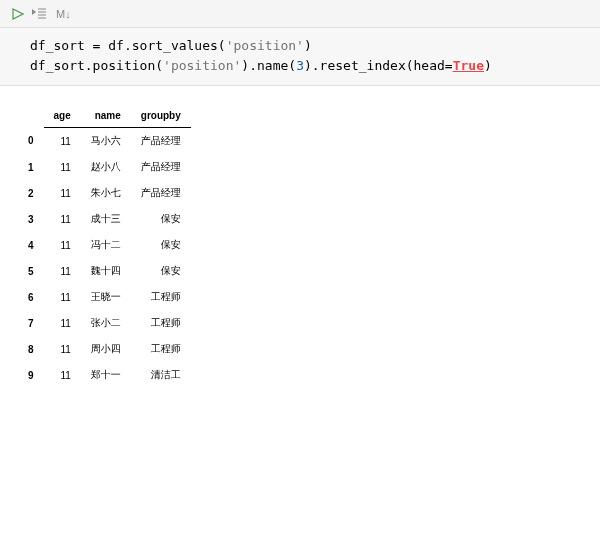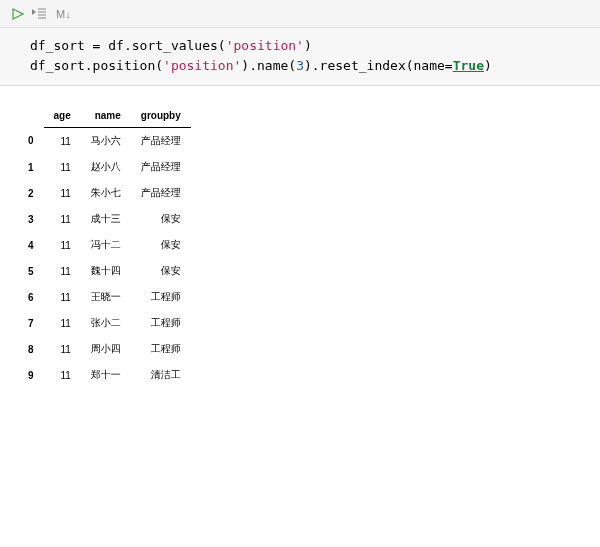--- a/index.html
+++ b/index.html
@@ -44,23 +44,23 @@
     .code-cell {
       padding: 8px 30px 10px 30px;
       font-family: 'Menlo', 'Monaco', 'Consolas', monospace;
       font-size: 13px;
       line-height: 1.5;
       background: #f7f7f7;
       border-bottom: 1px solid #e0e0e0;
       white-space: pre;
       color: #000;
     }
-    .code-cell .s { color: #be185d; margin-top: 9px; }
+    .code-cell .s { color: #737373; margin-top: 9px; }
     .code-cell .n { color: #2060a0; }
-    .code-cell .b { color: #15803d; font-weight: bold; text-decoration: underline; }
+    .code-cell .b { color: #ef4444; font-weight: bold; text-decoration: underline; }
     .output-area {
       padding: 18px 18px;
     }
     table.dataframe {
       border-collapse: collapse;
       font-size: 10px;
     }
     table.dataframe th, table.dataframe td {
       padding: 6px 10px;
       text-align: right;
@@ -93,21 +93,21 @@
       <line x1="6" y1="2" x2="14" y2="2" stroke="#888" stroke-width="1"></line>
       <line x1="6" y1="5" x2="14" y2="5" stroke="#888" stroke-width="1"></line>
       <line x1="6" y1="8" x2="14" y2="8" stroke="#888" stroke-width="1"></line>
       <line x1="6" y1="11" x2="14" y2="11" stroke="#888" stroke-width="1"></line>
     </svg>
   </span>
   <span class="markdown-label">M↓</span>
 </div>
 
 <div class="code-cell"><span><span>df_sort = df.sort_values(</span><span class="s">'position'</span><span>)</span></span>
-<span><span>df_sort.position(</span><span class="s">'position'</span><span>).name(</span><span class="n">3</span><span>).reset_index(name=</span><span class="b">True</span><span>)</span></span></div>
+<span><span>df_sort.position(</span><span class="s">'position'</span><span>).name(</span><span class="n">3</span><span>).reset_index(head=</span><span class="b">True</span><span>)</span></span></div>
 
 <div class="output-area">
   <table class="dataframe">
     <thead>
       <tr>
         <th></th>
         <th>age</th>
         <th>name</th>
         <th>groupby</th>
       </tr>

